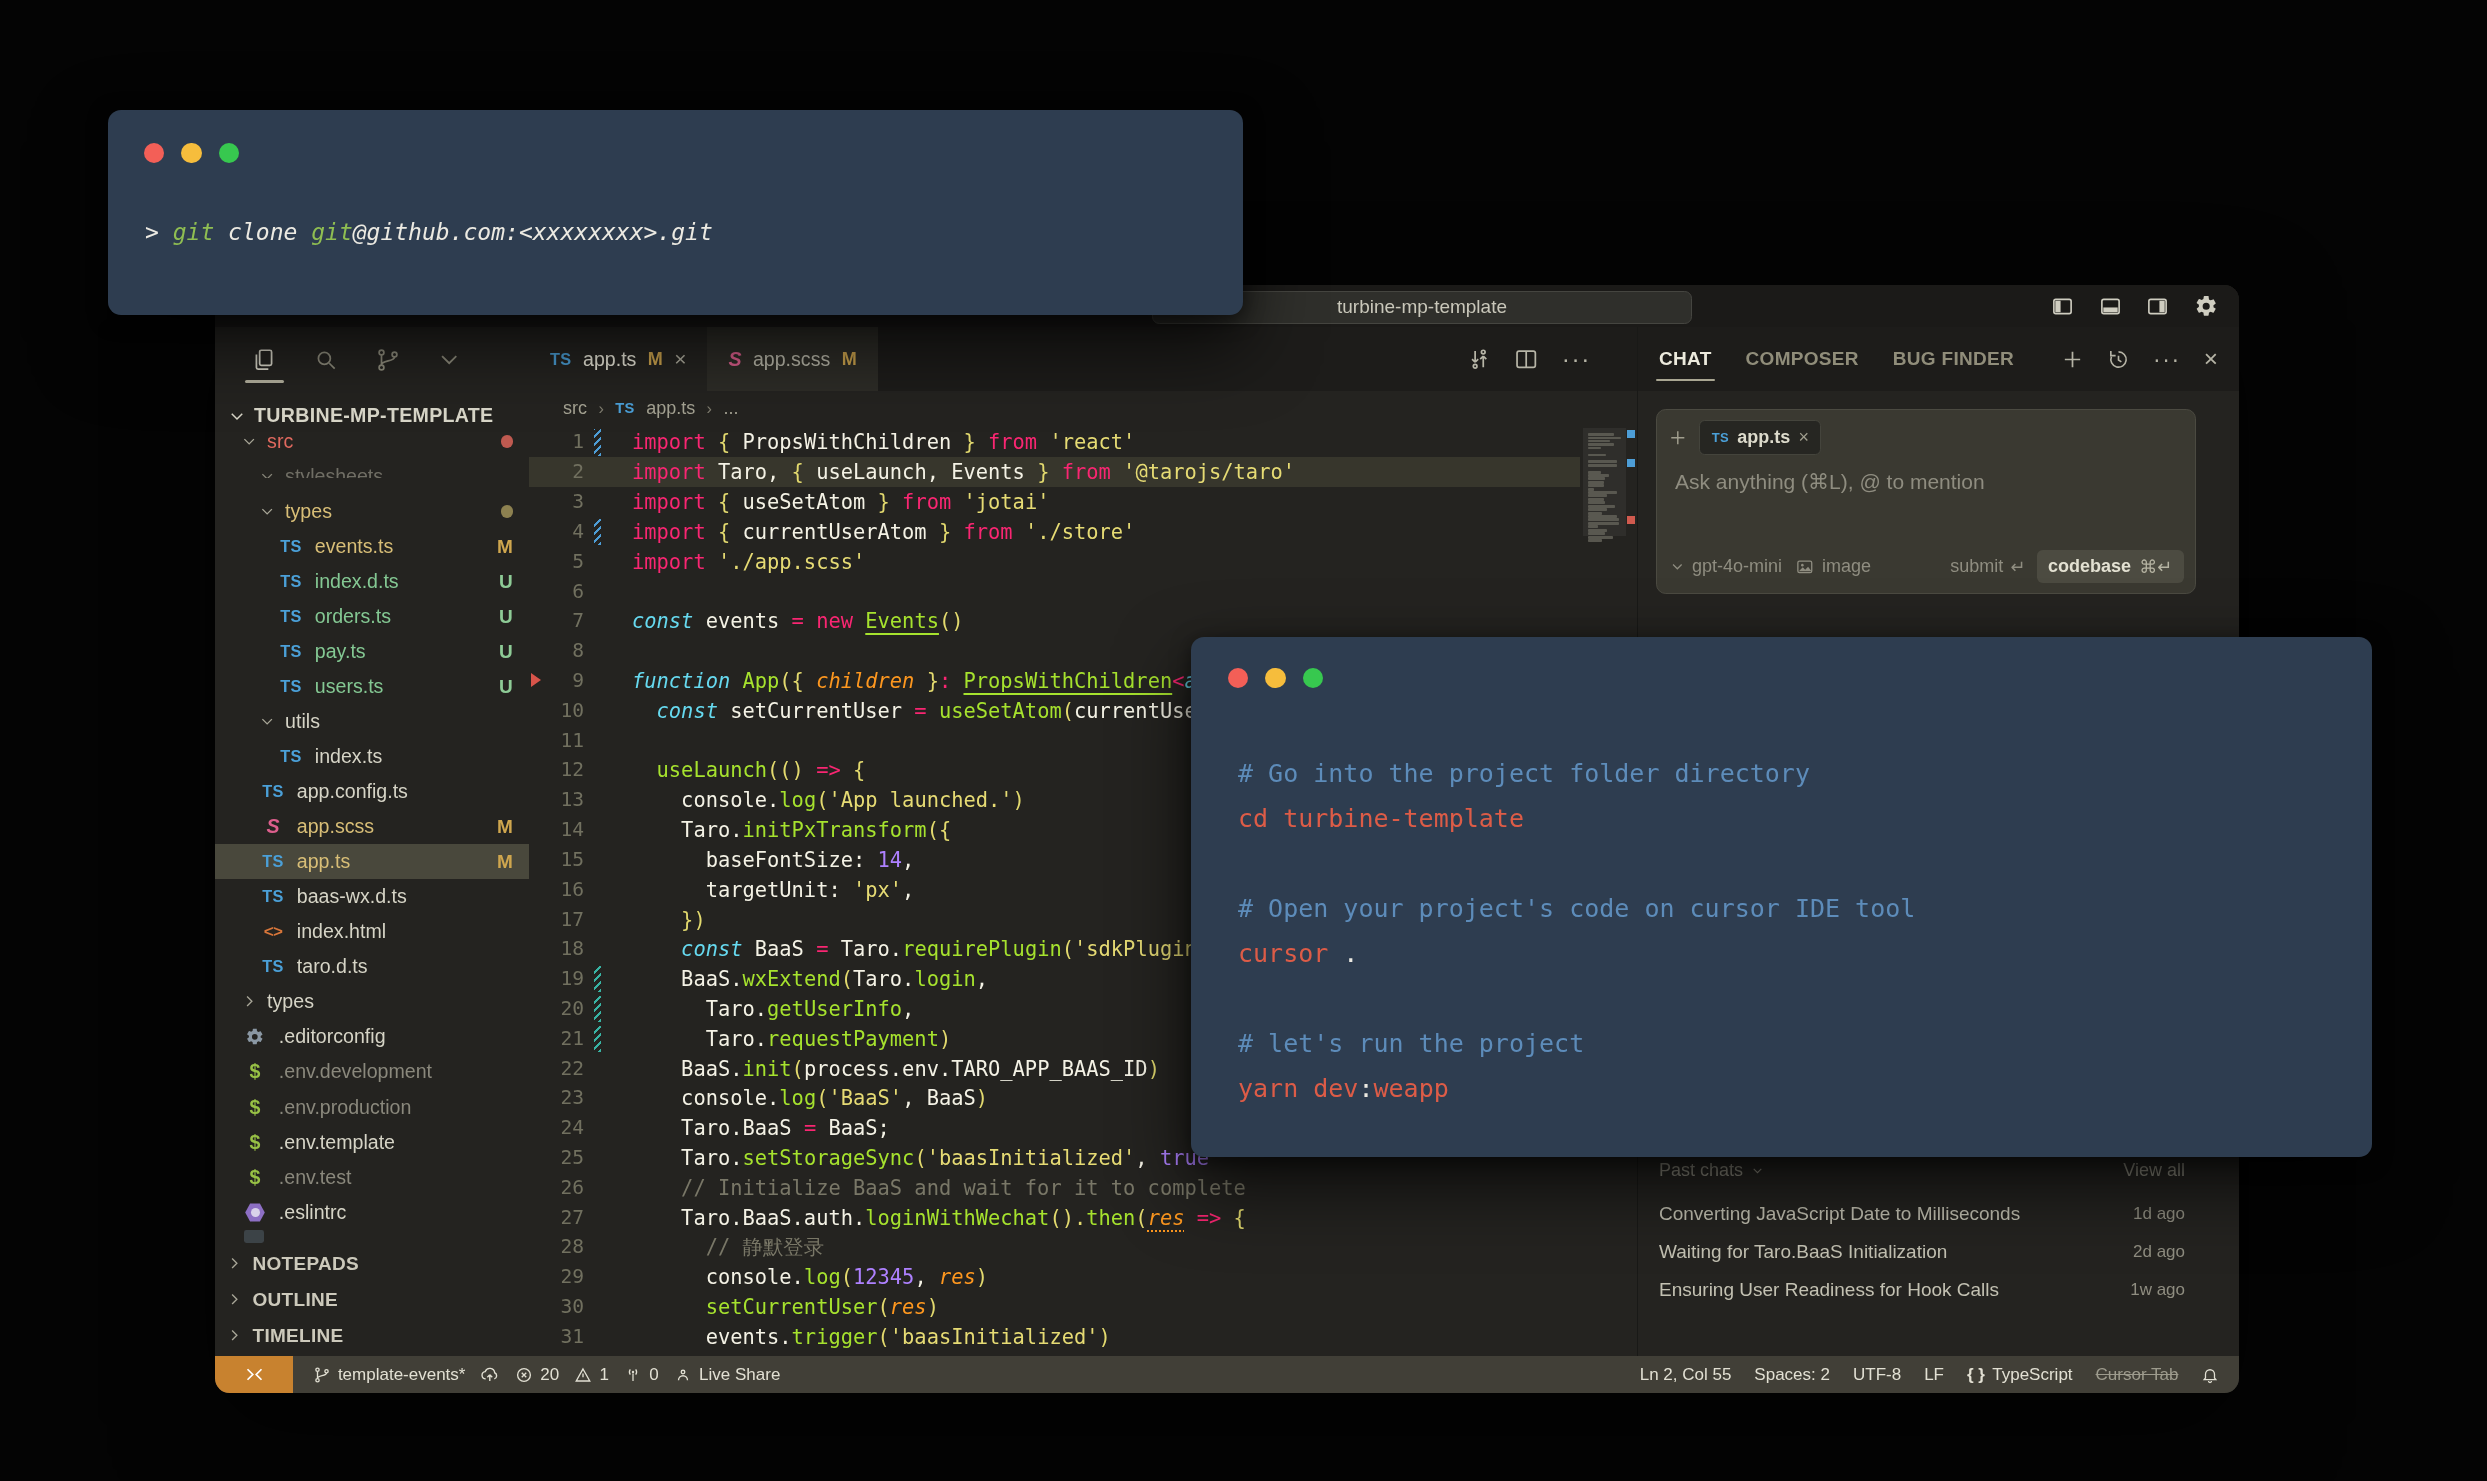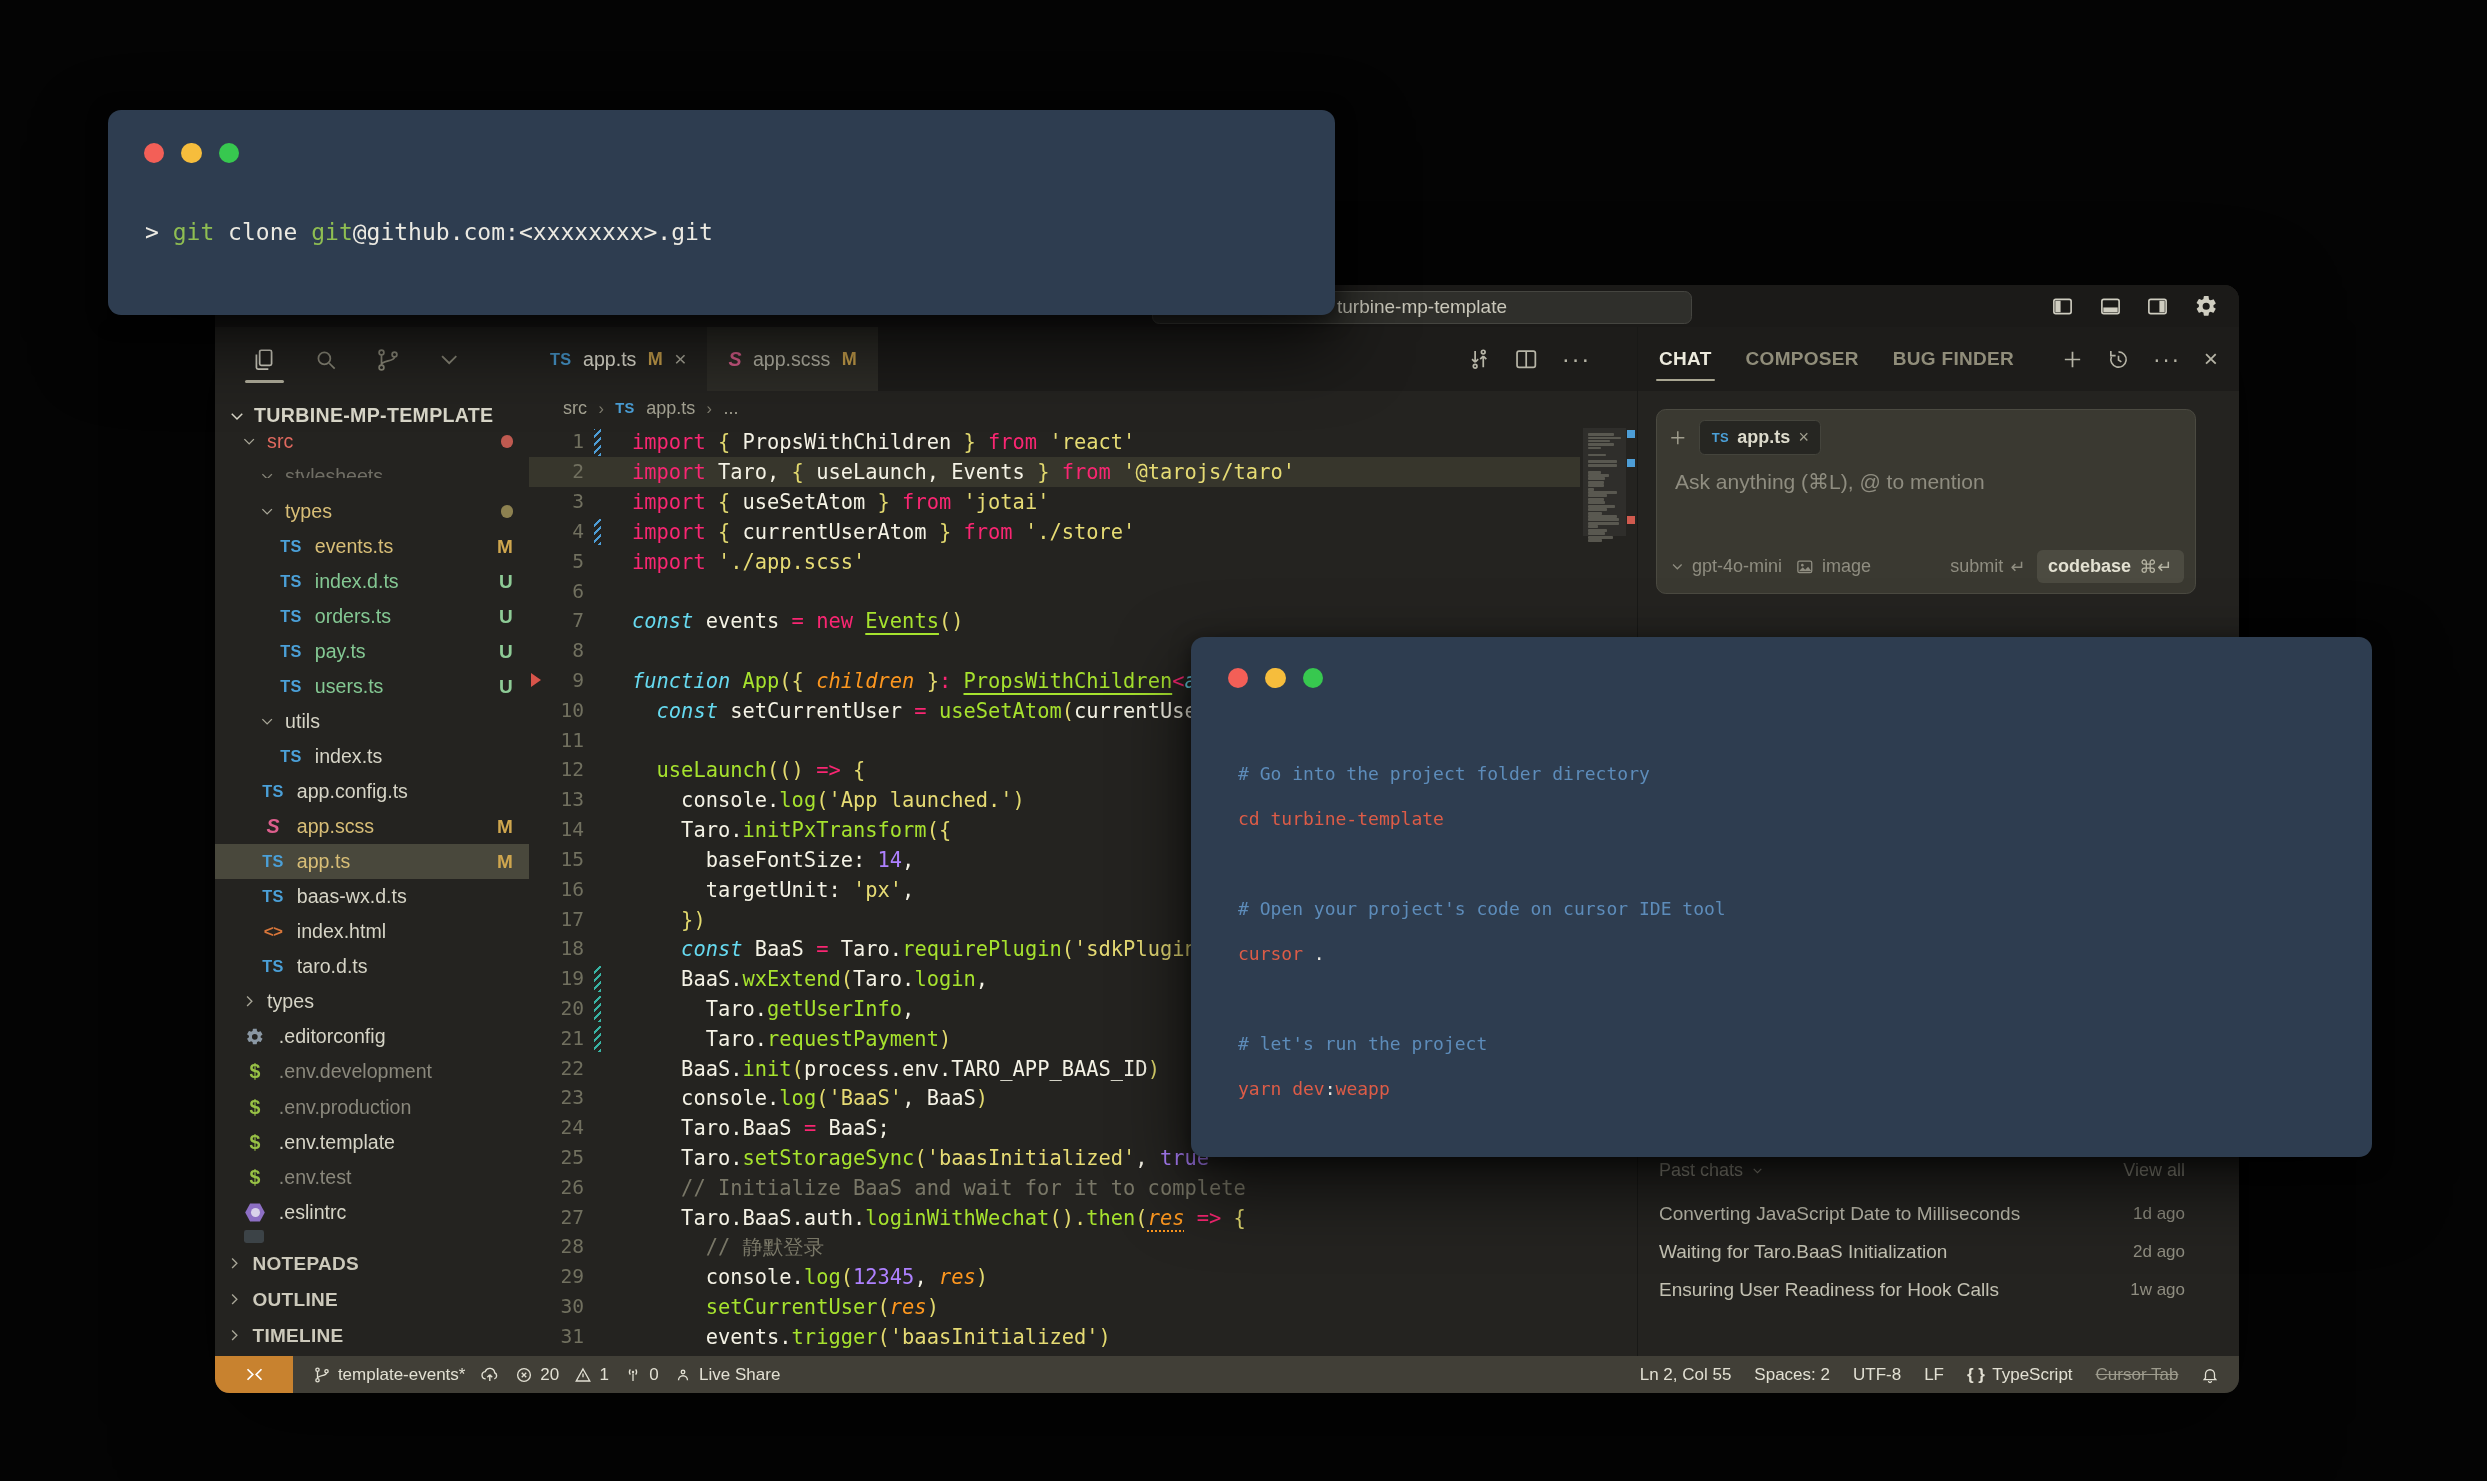--- a/index.html
+++ b/index.html
@@ -2,30 +2,30 @@
 <html style="font-size:13px"><head>
 <meta charset="utf-8">
 <style>
   html,body{margin:0;padding:0;background:#040404;}
   .stage{position:relative;width:2487px;height:1482px;overflow:hidden;background:#040404;
          font-family:"Liberation Sans",sans-serif;-webkit-font-smoothing:antialiased;}
   svg{display:block;}
   
   .term{position:absolute;background:#2e3d50;border-radius:13px;
         box-shadow:0 29px 73px rgba(0,0,0,.68),0 4.9px 19.6px rgba(0,0,0,.5);}
-  .term1{left:108px;top:110px;width:1227px;height:205px;z-index:40;}
+  .term1{left:108px;top:110px;width:1135px;height:205px;z-index:40;font-style:italic;}
   .term2{left:1191px;top:637px;width:1181px;height:520px;z-index:50;}
   .lights{position:absolute;display:flex;gap:17px;}
   .term1 .lights{left:36px;top:33px;}
   .term2 .lights{left:37px;top:31px;}
   .dot{width:20.4px;height:20.4px;border-radius:50%;}
   .dot.r{background:#f35f57;} .dot.y{background:#f6bd3c;} .dot.g{background:#37c84f;}
   .tlines{position:absolute;font-family:"DejaVu Sans Mono",monospace;white-space:pre;}
   .term1 .tlines{left:37px;top:104px;font-size:23px;line-height:36px;}
-  .term2 .tlines{left:47px;top:114px;font-size:18px;line-height:45px;}
+  .term2 .tlines{left:47px;top:114px;font-size:25px;line-height:45px;}
   .t-w{color:#eceae2;} .t-g{color:#8fbe52;} .t-b{color:#5d8cba;} .t-r{color:#dd5c47;}
   
   .ide{position:absolute;left:215px;top:285px;width:2024px;height:1108px;background:#242320;
        border-radius:14.7px;z-index:10;box-shadow:0 33px 98px rgba(0,0,0,.6);}
   .titlebar{position:absolute;left:0;top:0;right:0;height:42px;background:#1b1a18;border-radius:14.7px 14.7px 0 0;}
   .searchbox{position:absolute;left:937px;top:5.7px;width:538px;height:31px;background:#2f2f2b;
        border:0.8px solid #454540;border-radius:7.3px;color:#c9c7ba;font-size:19px;
        display:flex;align-items:center;justify-content:center;}
   .tb-icons{position:absolute;right:21px;top:0;height:42px;display:flex;align-items:center;gap:24.4px;color:#cfcdc0;}
   .strip{position:absolute;left:314px;top:42px;right:0;height:64px;background:#1d1c1a;}

